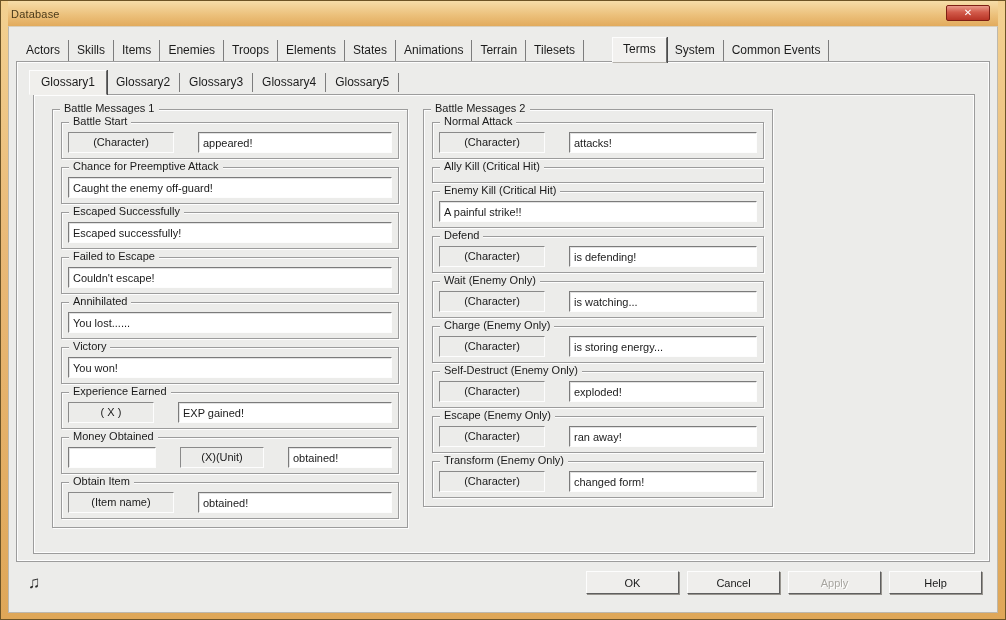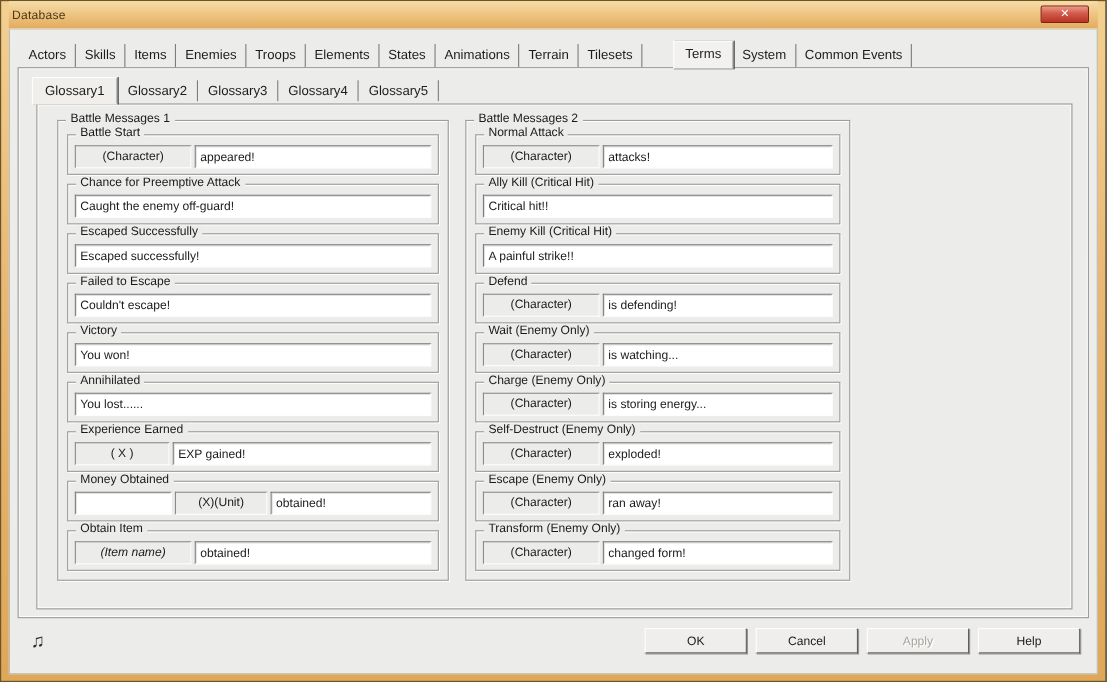--- a/index.html
+++ b/index.html
@@ -89,32 +89,32 @@
     position: absolute; top: -8px; left: 7px; background: #ececea;
     padding: 0 4px; font-size: 11px; color: #1a1a1a; white-space: nowrap;
   }
   .sub {
     position: relative;
     border: 1px solid #9c9c9c;
     box-shadow: inset 1px 1px 0 #fdfdfd, 1px 1px 0 #fdfdfd;
     margin-top: 8px; padding: 9px 6px 5px 6px;
   }
   .sub:first-of-type { margin-top: 2px; }
-  .row { display: flex; gap: 3px; align-items: flex-end; }
+  .row { display: flex; gap: 24px; align-items: flex-end; }
 
   .static-box {
     height: 21px; line-height: 19px; text-align: center;
     font-size: 11px; color: #1a1a1a; flex: none;
     border: 1px solid; border-color: #8a8a8a #fdfdfd #fdfdfd #8a8a8a;
     background: transparent; overflow: hidden; white-space: nowrap;
   }
   .w-char { width: 106px; }
   .w-x    { width: 86px; }
   .w-unit { width: 84px; }
-  .w-item { width: 106px; font-style: italic; }
+  .w-item { width: 106px; }
 
   input.field {
     height: 21px; flex: 1 1 auto; min-width: 0;
     border: 1px solid; border-color: #7b7b7b #fdfdfd #fdfdfd #7b7b7b;
     background: #fff; font-family: "Liberation Sans", sans-serif;
     font-size: 11px; color: #1a1a1a; padding: 0 4px;
     box-shadow: inset 1px 1px 0 #e2e2e2;
   }
   input.field.small { flex: 0 0 88px; }
 
@@ -201,30 +201,30 @@
           </div>
 
           <div class="sub">
             <span class="legend">Failed to Escape</span>
             <div class="row">
               <input class="field" type="text" value="Couldn't escape!" style="">
             </div>
           </div>
 
           <div class="sub">
+            <span class="legend">Annihilated</span>
+            <div class="row">
+              <input class="field" type="text" value="You lost......" style="">
+            </div>
+          </div>
+
+          <div class="sub">
             <span class="legend">Victory</span>
             <div class="row">
               <input class="field" type="text" value="You won!" style="">
-            </div>
-          </div>
-
-          <div class="sub">
-            <span class="legend">Annihilated</span>
-            <div class="row">
-              <input class="field" type="text" value="You lost......" style="">
             </div>
           </div>
 
           <div class="sub">
             <span class="legend">Experience Earned</span>
             <div class="row">
               <span class="static-box w-x">( X )</span>
               <input class="field" type="text" value="EXP gained!" style="">
             </div>
           </div>
@@ -253,23 +253,20 @@
           <div class="sub">
             <span class="legend">Normal Attack</span>
             <div class="row">
               <span class="static-box w-char">(Character)</span>
               <input class="field" type="text" value="attacks!" style="">
             </div>
           </div>
 
           <div class="sub">
             <span class="legend">Ally Kill (Critical Hit)</span>
-            <div class="row">
-              <input class="field" type="text" value="Critical hit!!" style="">
-            </div>
           </div>
 
           <div class="sub">
             <span class="legend">Enemy Kill (Critical Hit)</span>
             <div class="row">
               <input class="field" type="text" value="A painful strike!!" style="">
             </div>
           </div>
 
           <div class="sub">

